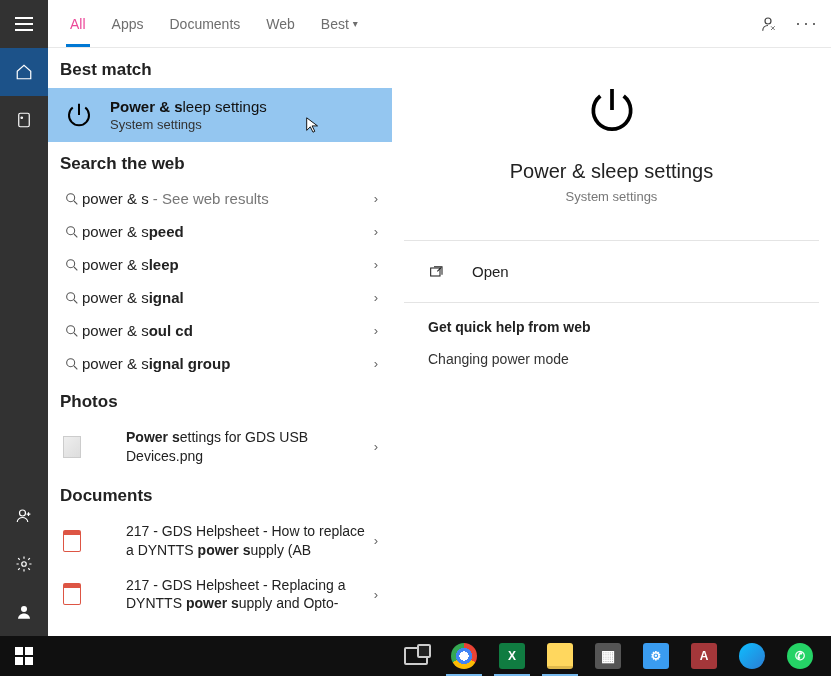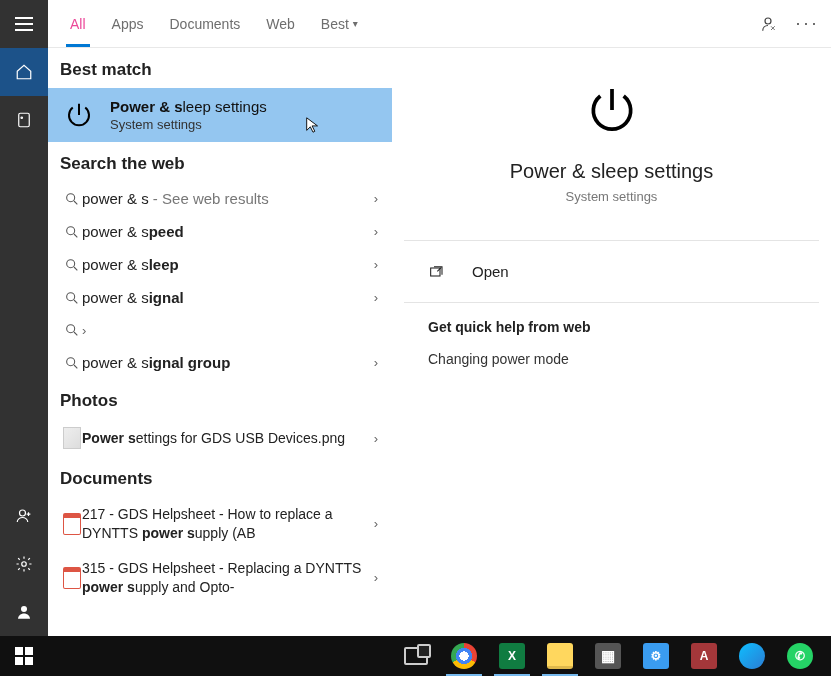--- a/index.html
+++ b/index.html
@@ -34,21 +34,21 @@
 .best-match .sub { font-size: 13px; color: #333; margin-top: 2px; }
 .cursor { position: absolute; left: 256px; top: 28px; pointer-events: none; }
 .row { display: flex; align-items: center; padding: 8px 14px; cursor: pointer; }
 .row .ico { width: 20px; display: flex; justify-content: center; color: #555; }
 .row .txt { font-size: 15px; color: #222; flex: 1; }
 .row .txt .bold { font-weight: 700; }
 .row .sfx { color: #777; }
 .row .chev { color: #666; font-size: 13px; }
 .file-ico { width: 18px; height: 22px; background: #fff; border: 1px solid #bbb; }
 .pdf-ico { width: 18px; height: 22px; background: #fff; border: 1px solid #d54; border-top: 5px solid #d54; border-radius: 2px; }
-.row .txt.multi { font-size: 14px; line-height: 1.35; }
+.row .txt.multi { font-size: 14px; line-height: 1.35; margin-left: 44px; }
 .photos-ico { background: linear-gradient(135deg,#eee,#ddd); border:1px solid #ccc; }
 
 .search-box { position: absolute; left: 48px; bottom: 0; width: 344px; height: 40px; background: #fff; border-top: 1px solid #ddd; display: flex; align-items: center; padding: 0 14px; gap: 12px; }
 .search-box .sico { color: #555; }
 .search-box .sinput { flex: 1; border: none; outline: none; font-size: 15px; color: #222; background: transparent; }
 .search-box .sinput::placeholder { color: transparent; }
 .search-ghost { position: absolute; left: 154px; color: #aaa; font-size: 15px; pointer-events: none; }
 .search-typed { color: #222; font-size: 15px; position: absolute; left: 42px; pointer-events:none;}
 .caret-line { position: absolute; left: 153px; width: 1px; height: 18px; background: #222; }
 
@@ -212,20 +212,21 @@
         <div class="txt"><span>power &amp; s</span><span class="bold">ignal</span><span class="sfx"></span></div>
         <div class="chev">›</div>
       </div>
       <div class="row">
         <div class="ico">
           <svg class="sgl" viewBox="0 0 24 24">
             <circle cx="10" cy="10" r="6"></circle>
             <path d="M20 20l-5-5"></path>
           </svg>
         </div>
+        <div class="txt"><span>power &amp; s</span><span class="bold">oul cd</span><span class="sfx"></span></div>
         <div class="chev">›</div>
       </div>
       <div class="row">
         <div class="ico">
           <svg class="sgl" viewBox="0 0 24 24">
             <circle cx="10" cy="10" r="6"></circle>
             <path d="M20 20l-5-5"></path>
           </svg>
         </div>
         <div class="txt"><span>power &amp; s</span><span class="bold">ignal group</span><span class="sfx"></span></div>
@@ -247,21 +248,21 @@
     <div class="ico">
         <div class="pdf-ico"></div>
       </div>
     <div class="txt multi"><span>217 - GDS Helpsheet - How to replace a DYNTTS </span><span class="bold">power s</span><span>upply (AB</span></div>
     <div class="chev">›</div>
   </div>
   <div class="row">
     <div class="ico">
         <div class="pdf-ico"></div>
       </div>
-    <div class="txt multi"><span>315 - GDS Helpsheet - Replacing a DYNTTS </span><span class="bold">power s</span><span>upply and Opto-</span></div>
+    <div class="txt multi"><span>217 - GDS Helpsheet - Replacing a DYNTTS </span><span class="bold">power s</span><span>upply and Opto-</span></div>
     <div class="chev">›</div>
   </div>
 </div>
 
 <div class="detail">
   <div class="detail-hero">
     <svg viewBox="0 0 24 24" stroke="#0078d4" stroke-width="1.5">
         <path d="M12 3v9"></path>
         <path d="M7 6a8 8 0 1 0 10 0"></path>
       </svg>

